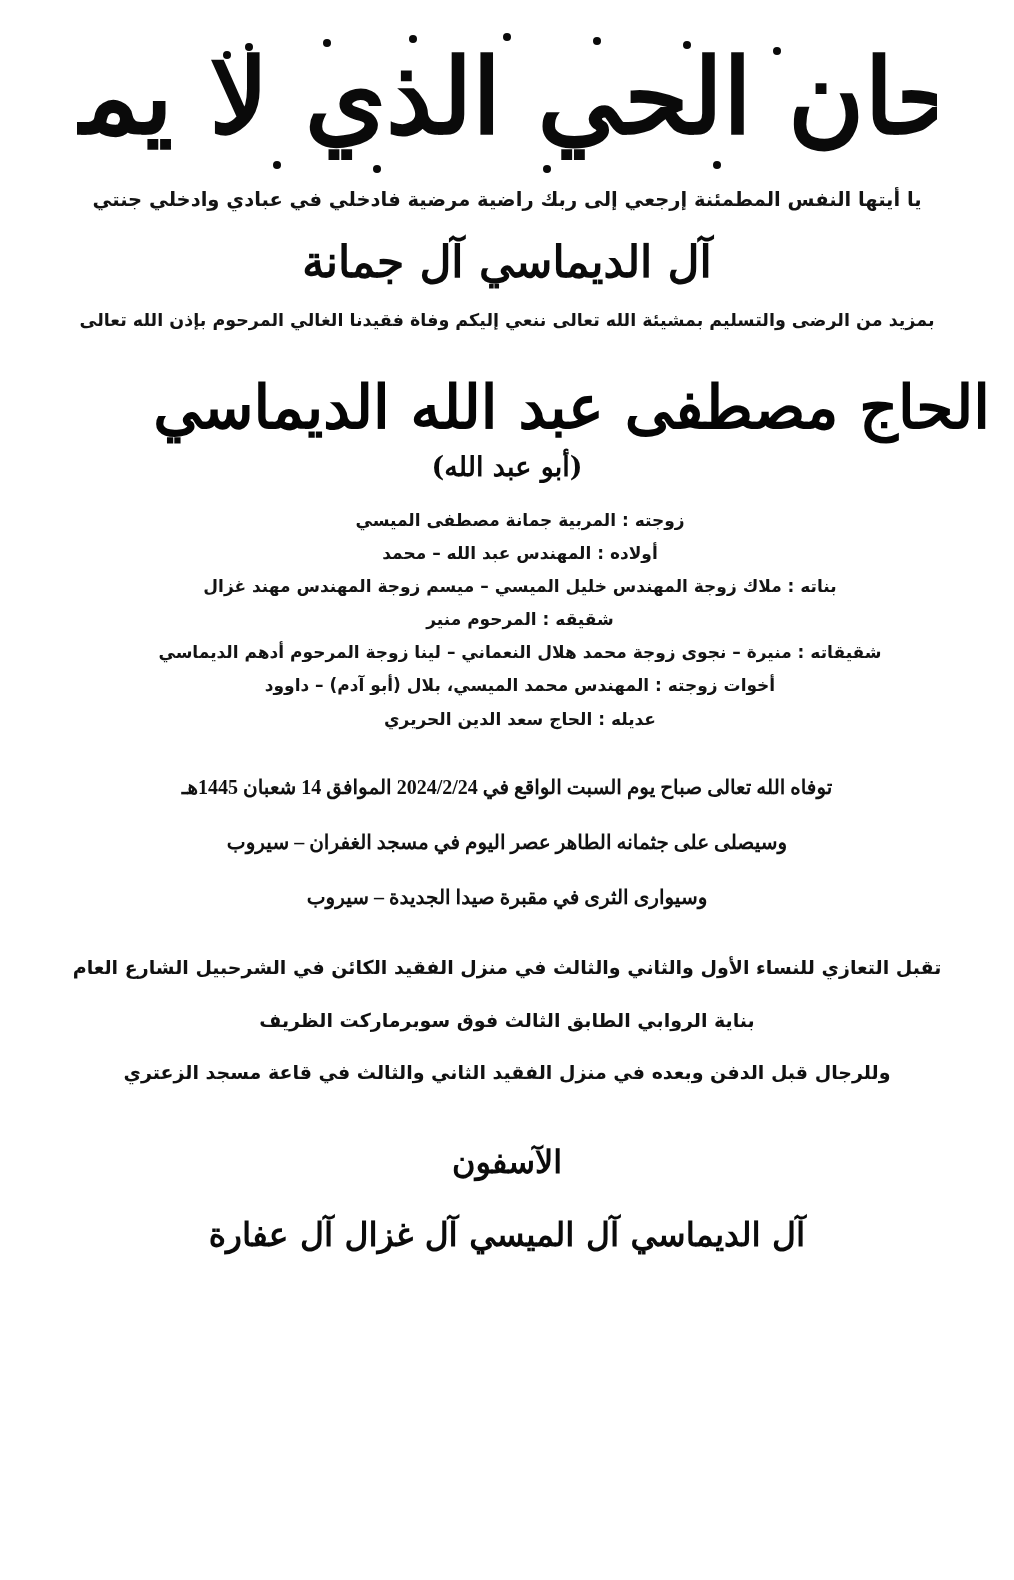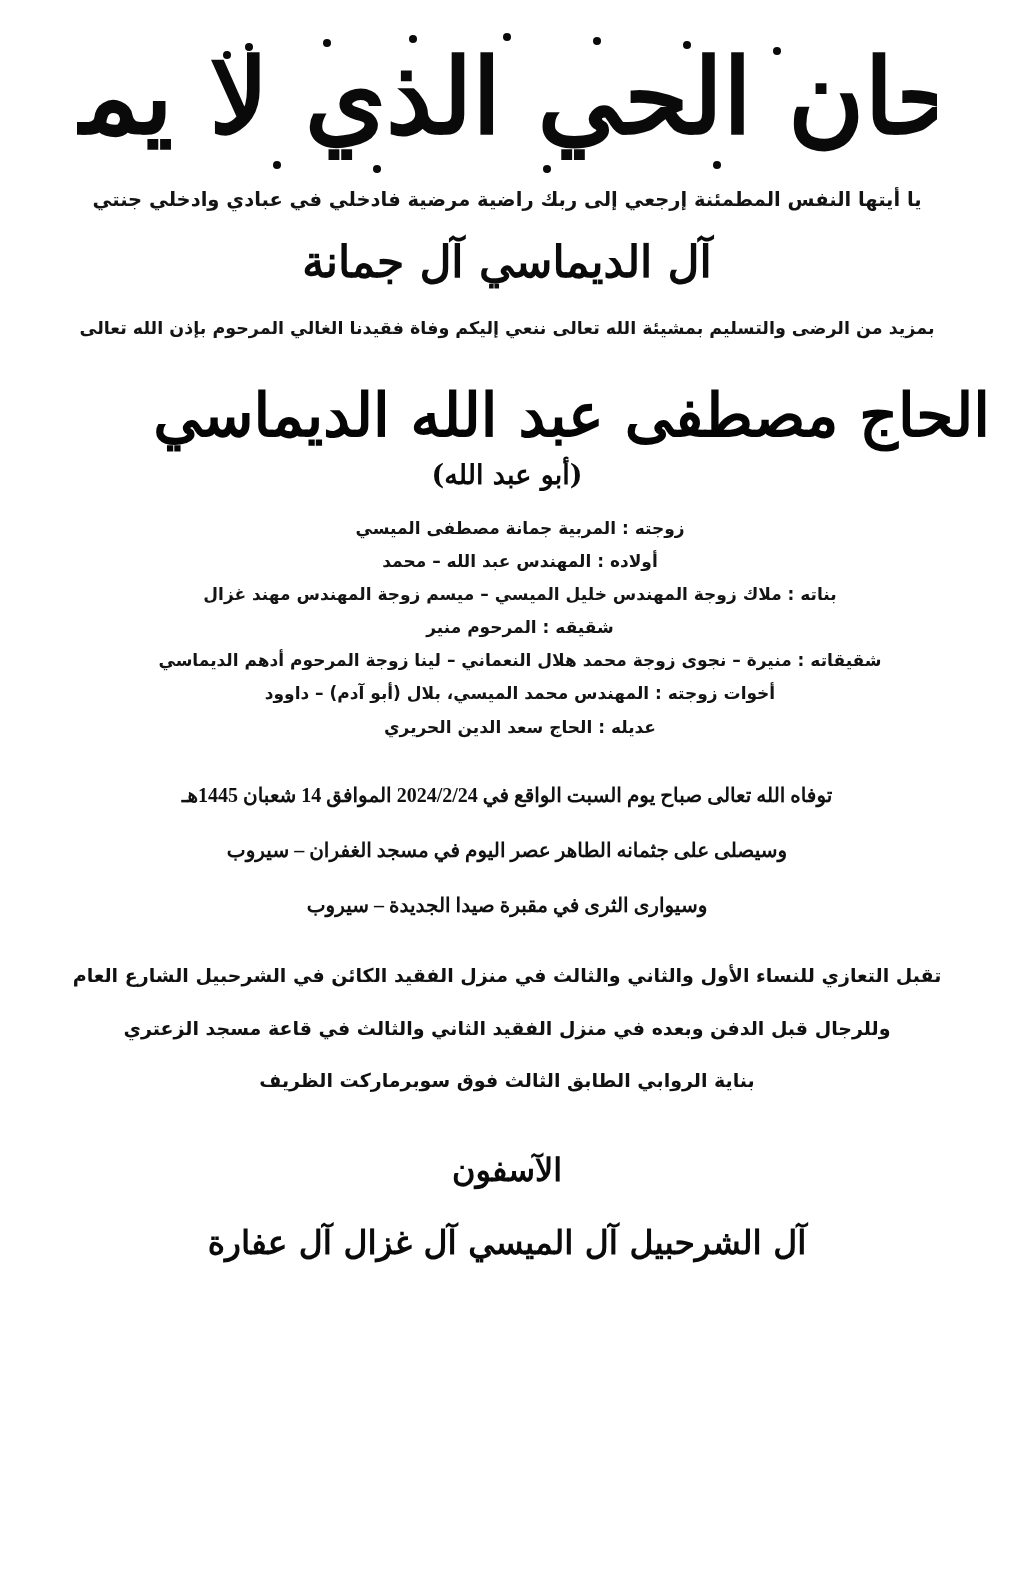--- a/index.html
+++ b/index.html
@@ -59,21 +59,21 @@
     font-size: 44px;
     margin: 26px 0 0 0;
     line-height: 1.15;
     color: #0b0b0b;
   }
   .announce {
     text-align: center;
     font-family: "DejaVu Sans", "Liberation Sans", sans-serif;
     font-weight: bold;
     font-size: 17.5px;
-    margin: 30px 0 0 0;
+    margin: 22px 0 0 0;
     color: #141414;
   }
   .deceased-name {
     text-align: right;
     font-family: "DejaVu Serif", "Liberation Serif", serif;
     font-weight: bold;
     font-size: 60px;
     line-height: 1.12;
     margin: 44px 0 0 0;
     color: #050505;
@@ -198,22 +198,22 @@
   </ul>
 
   <div class="details">
     <p class="detail-line">توفاه الله تعالى صباح يوم السبت الواقع في 2024/2/24 الموافق 14 شعبان 1445هـ</p>
     <p class="detail-line">وسيصلى على جثمانه الطاهر عصر اليوم في مسجد الغفران – سيروب</p>
     <p class="detail-line">وسيوارى الثرى في مقبرة صيدا الجديدة – سيروب</p>
   </div>
 
   <div class="condolences">
     <p class="condolence-line">تقبل التعازي  للنساء الأول والثاني والثالث في منزل الفقيد الكائن في الشرحبيل الشارع العام</p>
+    <p class="condolence-line">بناية الروابي الطابق الثالث فوق سوبرماركت الظريف</p>
     <p class="condolence-line">وللرجال قبل الدفن وبعده في منزل الفقيد الثاني والثالث في قاعة مسجد الزعتري</p>
-    <p class="condolence-line">بناية الروابي الطابق الثالث فوق سوبرماركت الظريف</p>
   </div>
 
   <div class="signature">
     <p class="signature-label">الآسفون</p>
-    <p class="signature-families">آل الشرحبيل آل الميسي آل غزال آل عفارة</p>
+    <p class="signature-families">آل الديماسي آل الميسي آل غزال آل عفارة</p>
   </div>
 
 </div>
 
 </body></html>

